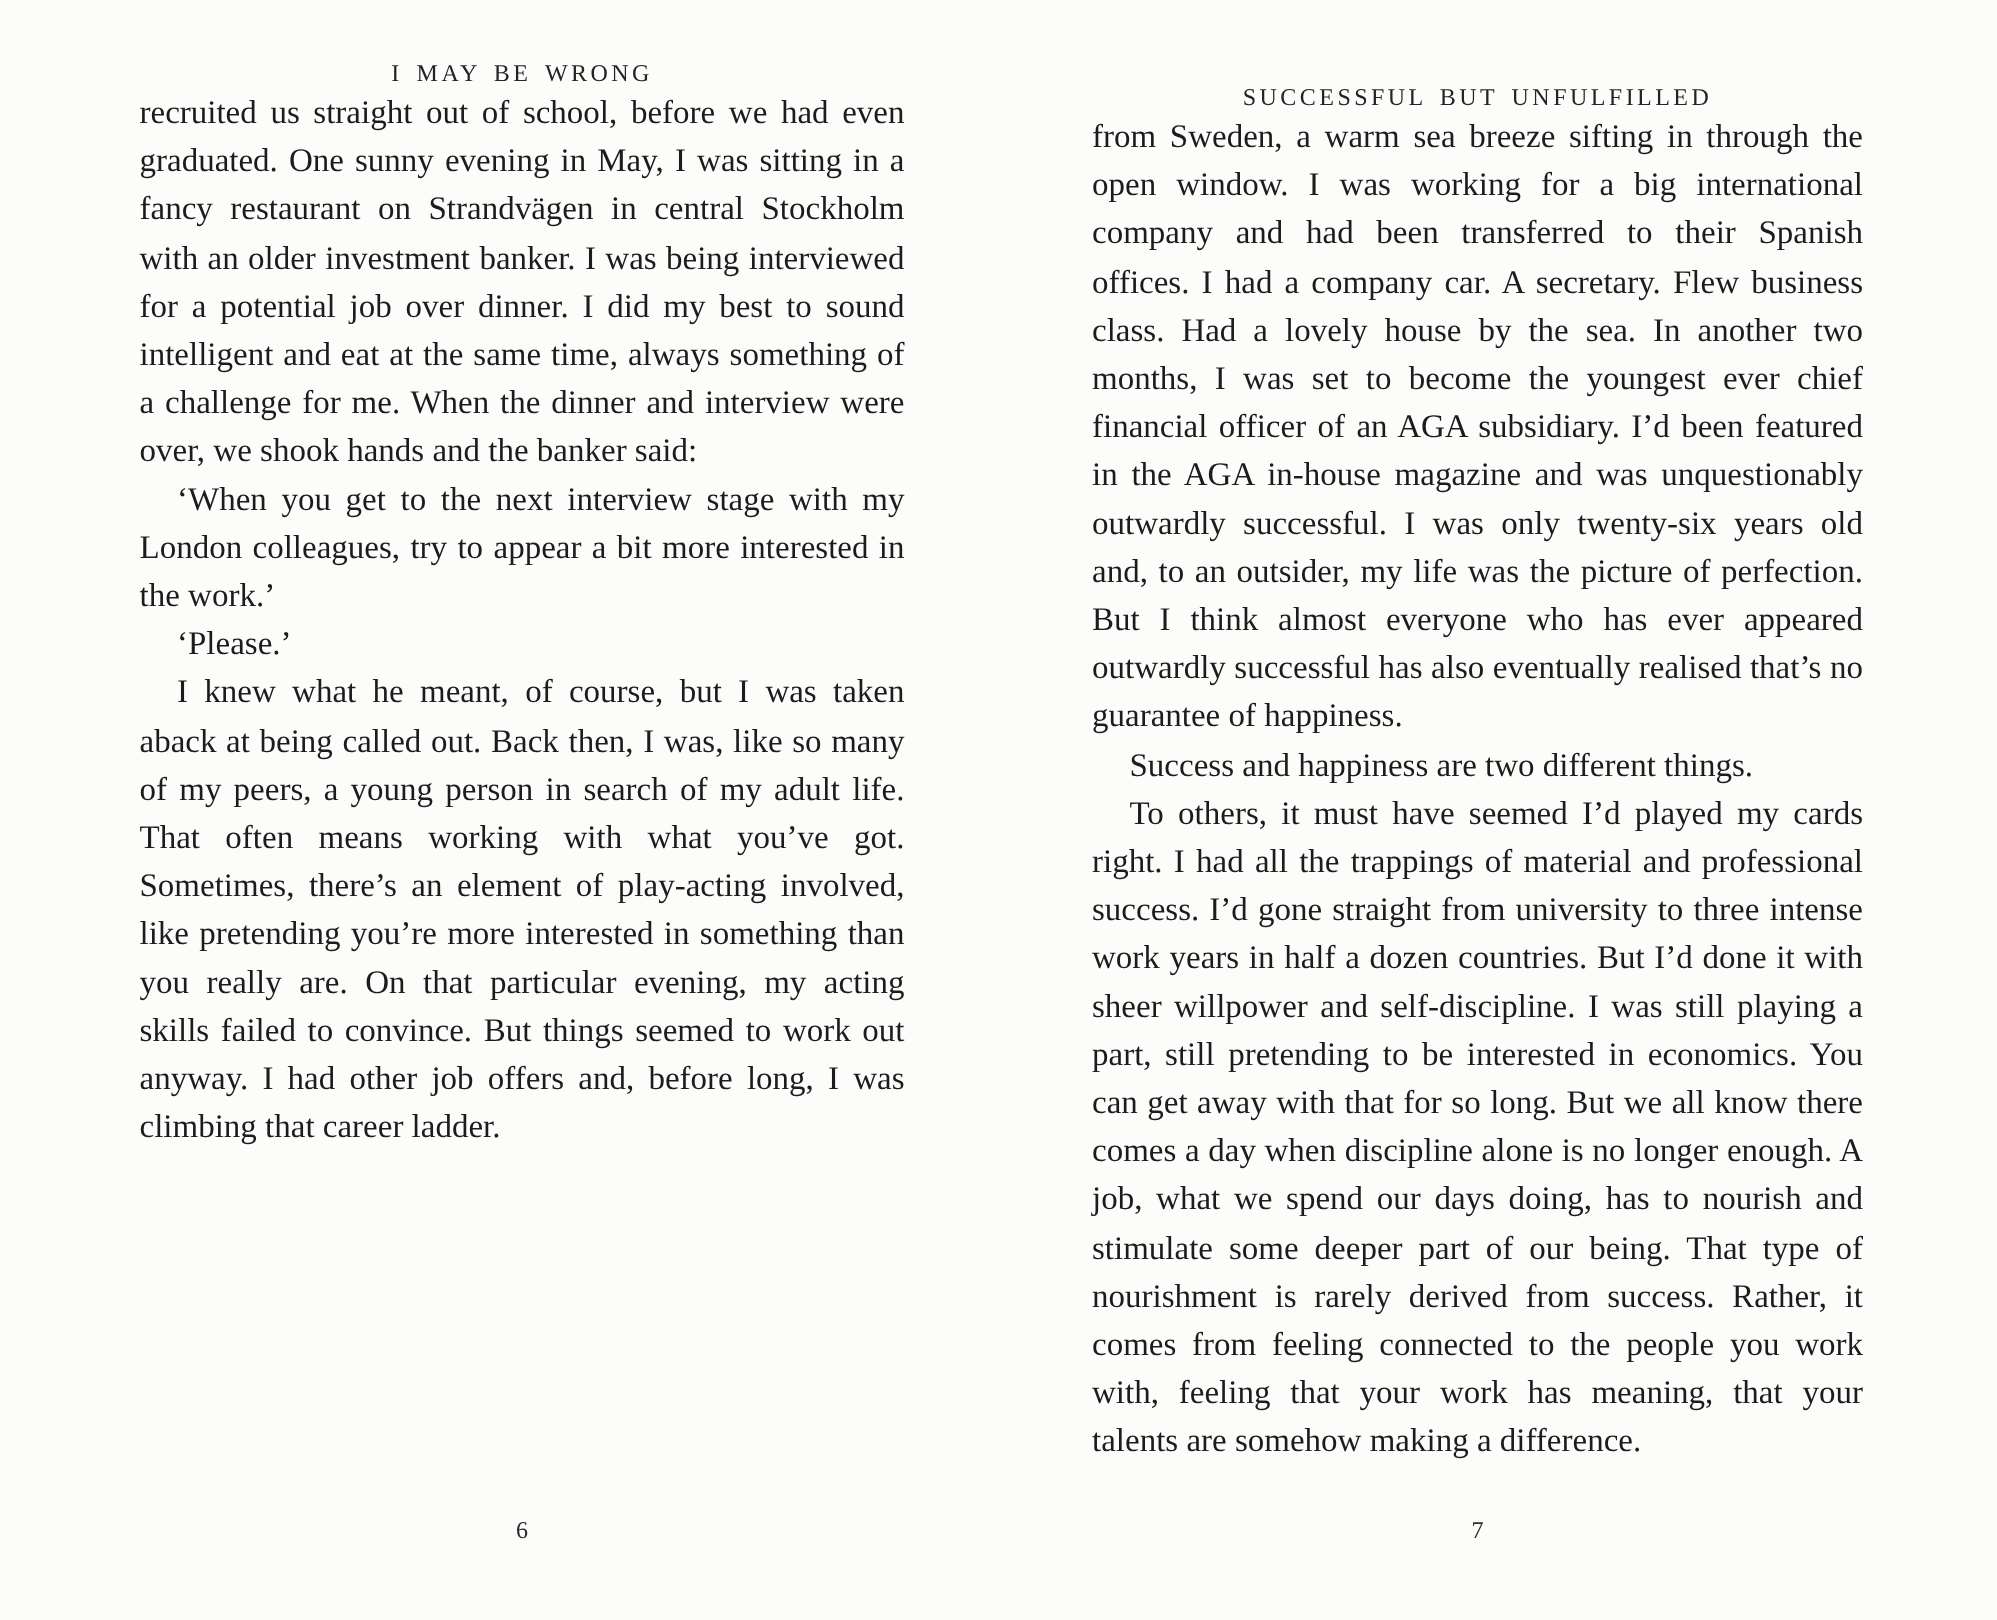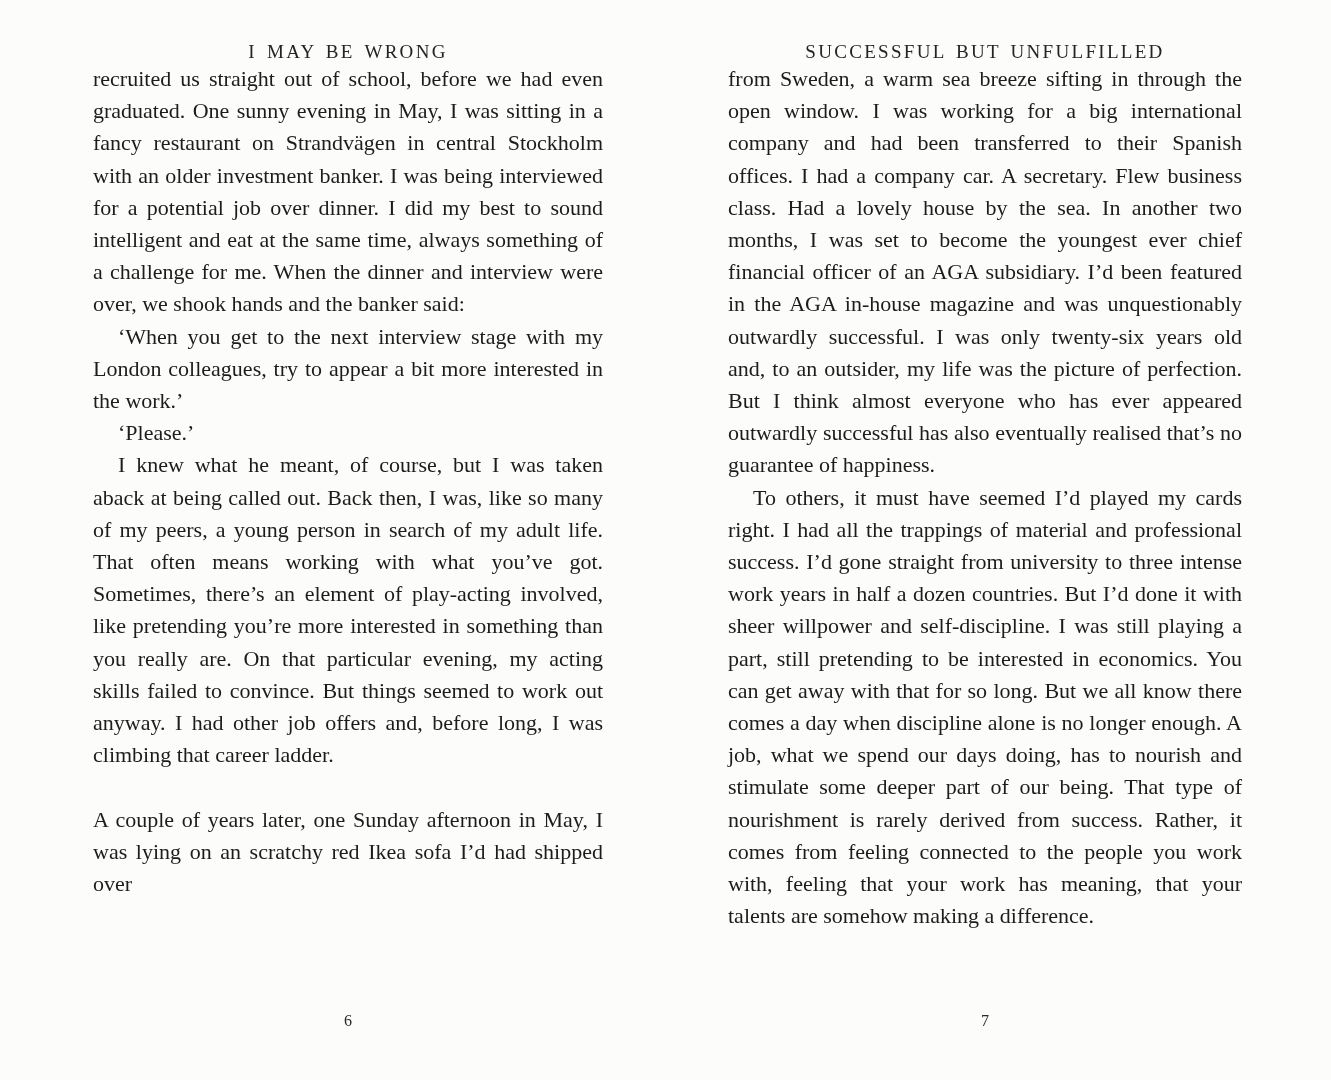--- a/index.html
+++ b/index.html
@@ -24,26 +24,26 @@
     box-sizing: border-box;
     height: 1080px;
     background: #fcfcfb;
   }
   .page-left {
     width: 665px;
     padding: 0 62px 0 93px;
   }
   .page-right {
     width: 666px;
-    padding: 0 89px 0 63px;
+    padding: 16px 89px 0 63px;
   }
   .running-header {
     margin-top: 41px;
     text-align: center;
-    font-size: 19px;
+    font-size: 16px;
     letter-spacing: 2.3px;
     word-spacing: 3px;
     font-weight: 500;
     color: #242424;
     white-space: nowrap;
   }
   .body-text {
     text-align: justify;
     font-size: 22px;
     line-height: 32.2px;
@@ -79,27 +79,27 @@
 
 <div class="spread">
 
   <section class="page page-left">
     <header class="running-header">I MAY BE WRONG</header>
     <div class="body-text">
       <p class="para">recruited us straight out of school, before we had even graduated. One sunny evening in May, I was sitting in a fancy restaurant on Strandvägen in central Stockholm with an older investment banker. I was being interviewed for a potential job over dinner. I did my best to sound intelligent and eat at the same time, always something of a challenge for me. When the dinner and interview were over, we shook hands and the banker said:</p>
         <p class="para indent">‘When you get to the next interview stage with my London colleagues, try to appear a bit more interested in the work.’</p>
         <p class="para indent">‘Please.’</p>
         <p class="para indent">I knew what he meant, of course, but I was taken aback at being called out. Back then, I was, like so many of my peers, a young person in search of my adult life. That often means working with what you’ve got. Sometimes, there’s an element of play-acting involved, like pretending you’re more interested in something than you really are. On that particular evening, my acting skills failed to convince. But things seemed to work out anyway. I had other job offers and, before long, I was climbing that career ladder.</p>
-        <p class="para section-break">A couple of years later, one Sunday afternoon in May, I was lying on an scratchy red Ikea sofa I’d had shipped over</p>
     </div>
     <div class="page-number">6</div>
   </section>
 
   <section class="page page-right">
     <header class="running-header">SUCCESSFUL BUT UNFULFILLED</header>
     <div class="body-text">
       <p class="para">from Sweden, a warm sea breeze sifting in through the open window. I was working for a big international company and had been transferred to their Spanish offices. I had a company car. A secretary. Flew business class. Had a lovely house by the sea. In another two months, I was set to become the youngest ever chief financial officer of an AGA subsidiary. I’d been featured in the AGA in-house magazine and was unquestionably outwardly successful. I was only twenty-six years old and, to an outsider, my life was the picture of perfection. But I think almost everyone who has ever appeared outwardly successful has also eventually realised that’s no guarantee of happiness.</p>
+        <p class="para indent">Success and happiness are two different things.</p>
         <p class="para indent">To others, it must have seemed I’d played my cards right. I had all the trappings of material and professional success. I’d gone straight from university to three intense work years in half a dozen countries. But I’d done it with sheer willpower and self-discipline. I was still playing a part, still pretending to be interested in economics. You can get away with that for so long. But we all know there comes a day when discipline alone is no longer enough. A job, what we spend our days doing, has to nourish and stimulate some deeper part of our being. That type of nourishment is rarely derived from success. Rather, it comes from feeling connected to the people you work with, feeling that your work has meaning, that your talents are somehow making a difference.</p>
     </div>
     <div class="page-number">7</div>
   </section>
 
 </div>
 
 </body></html>

